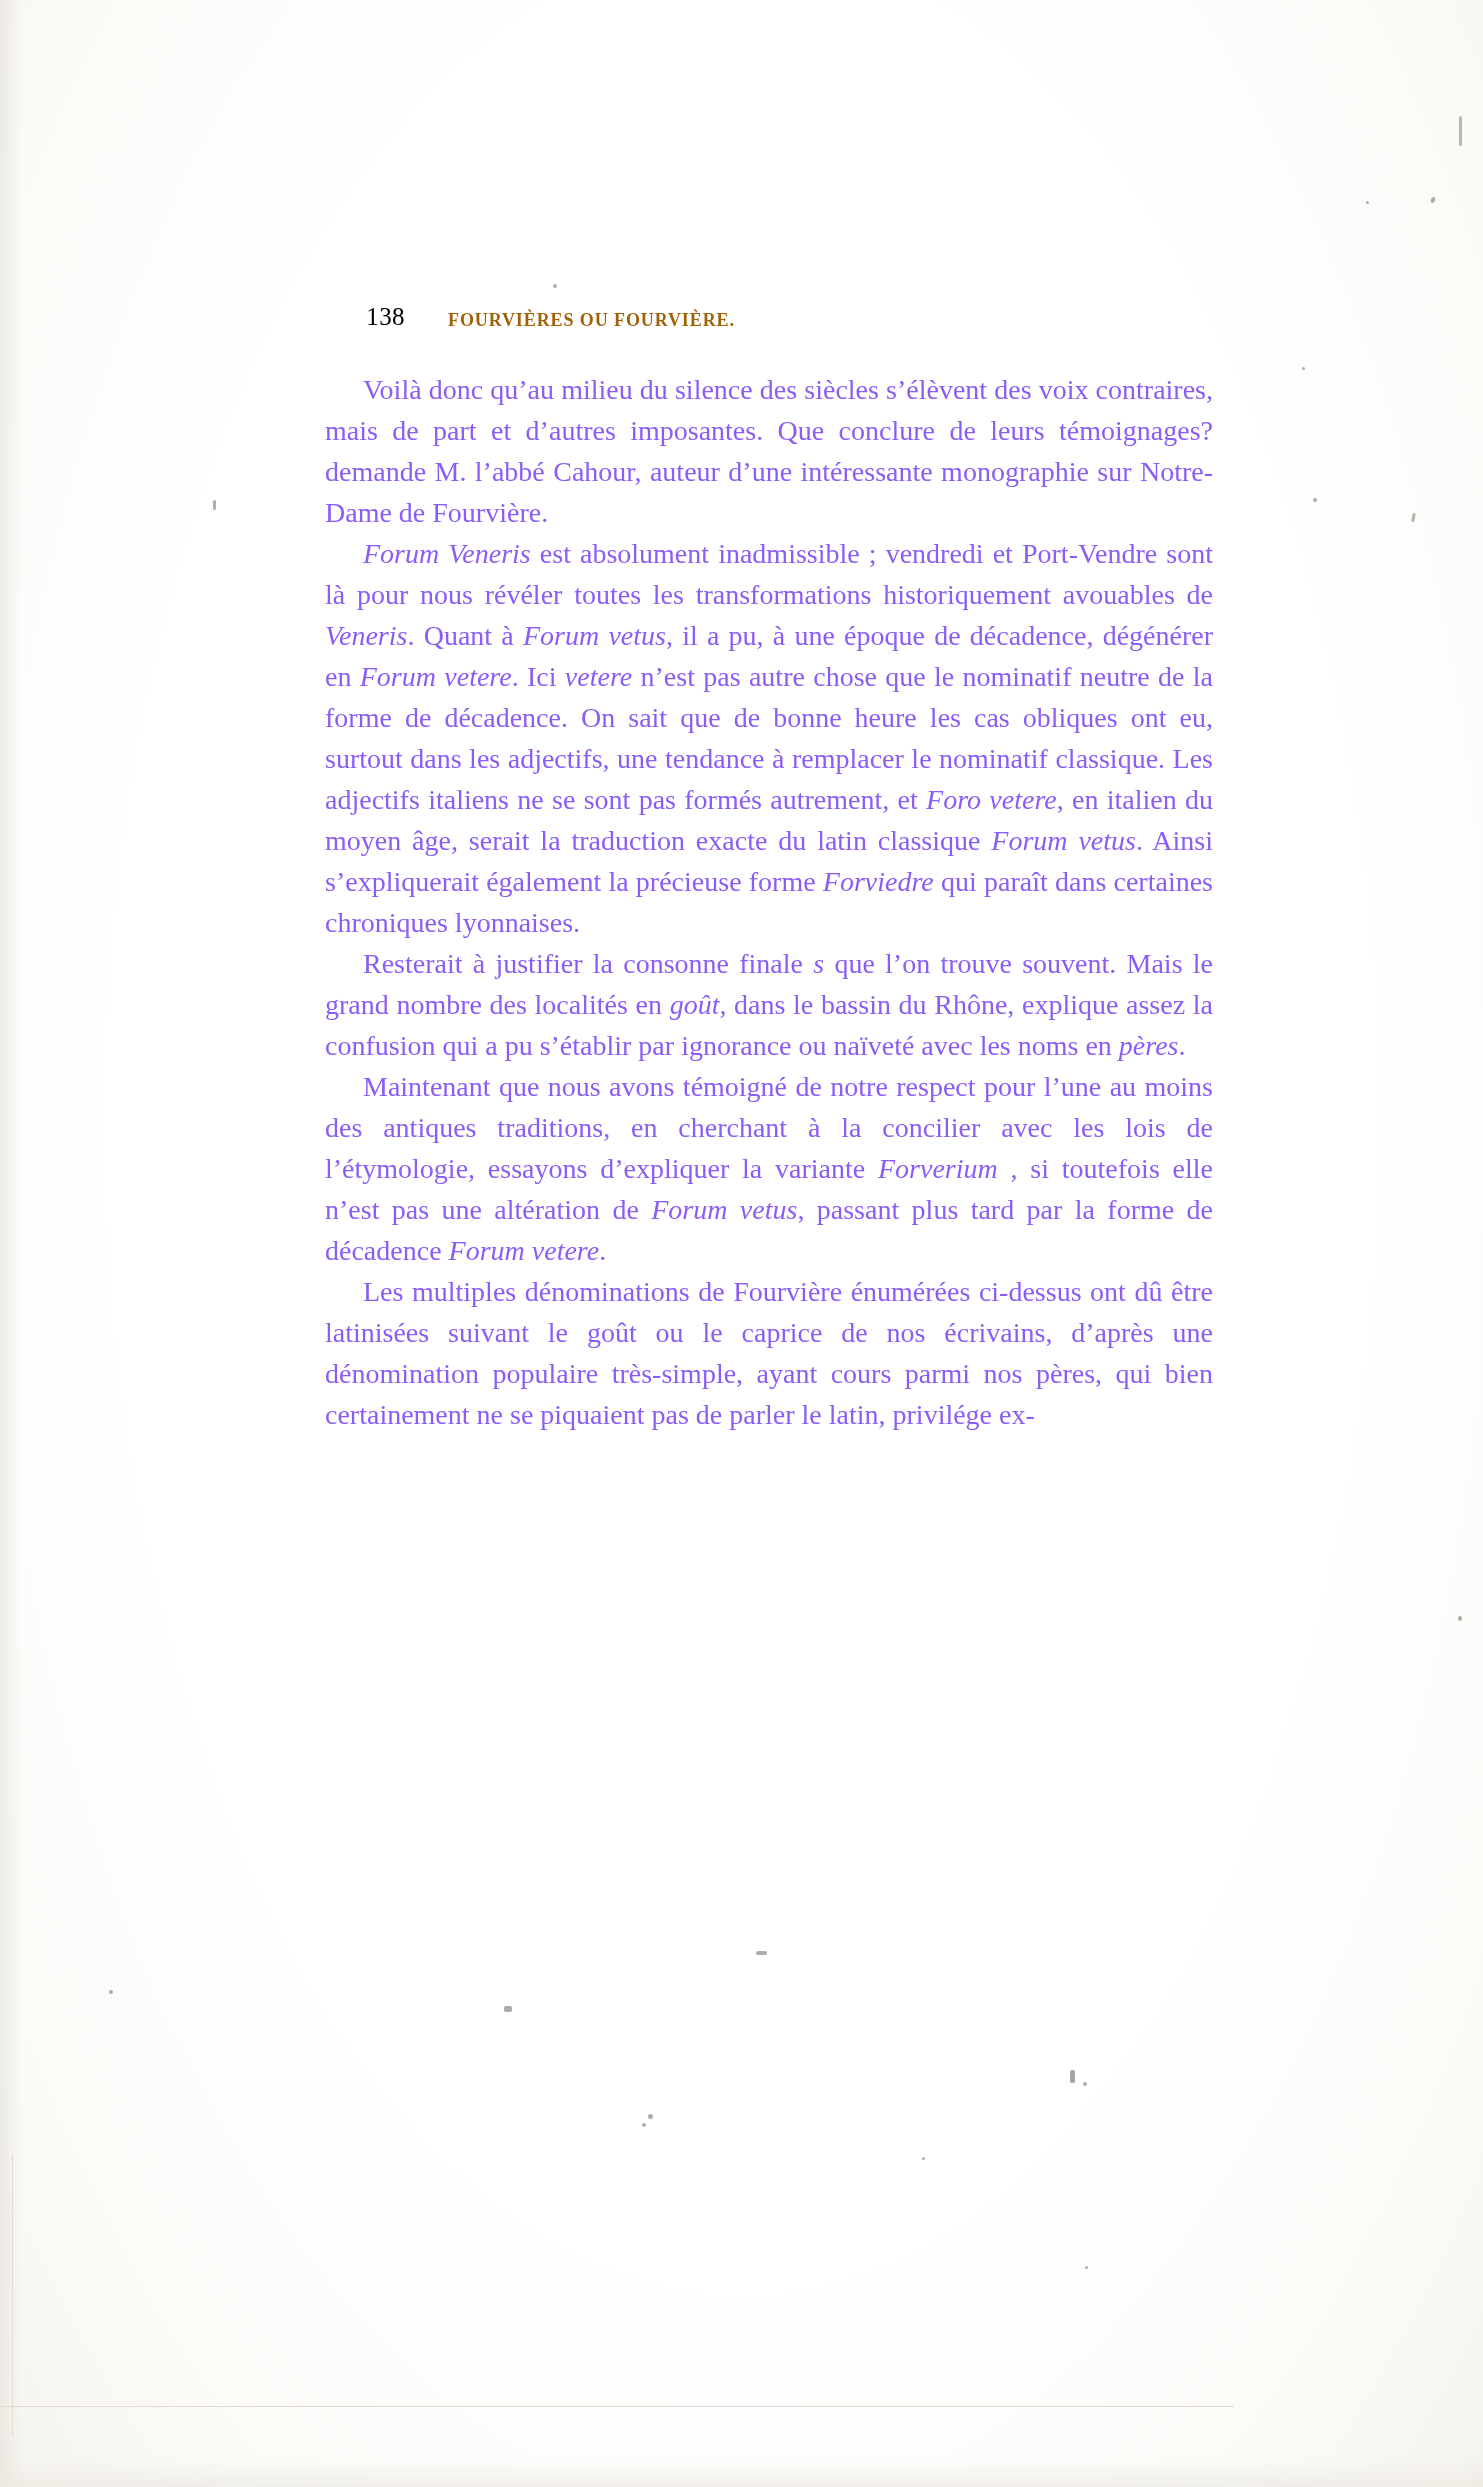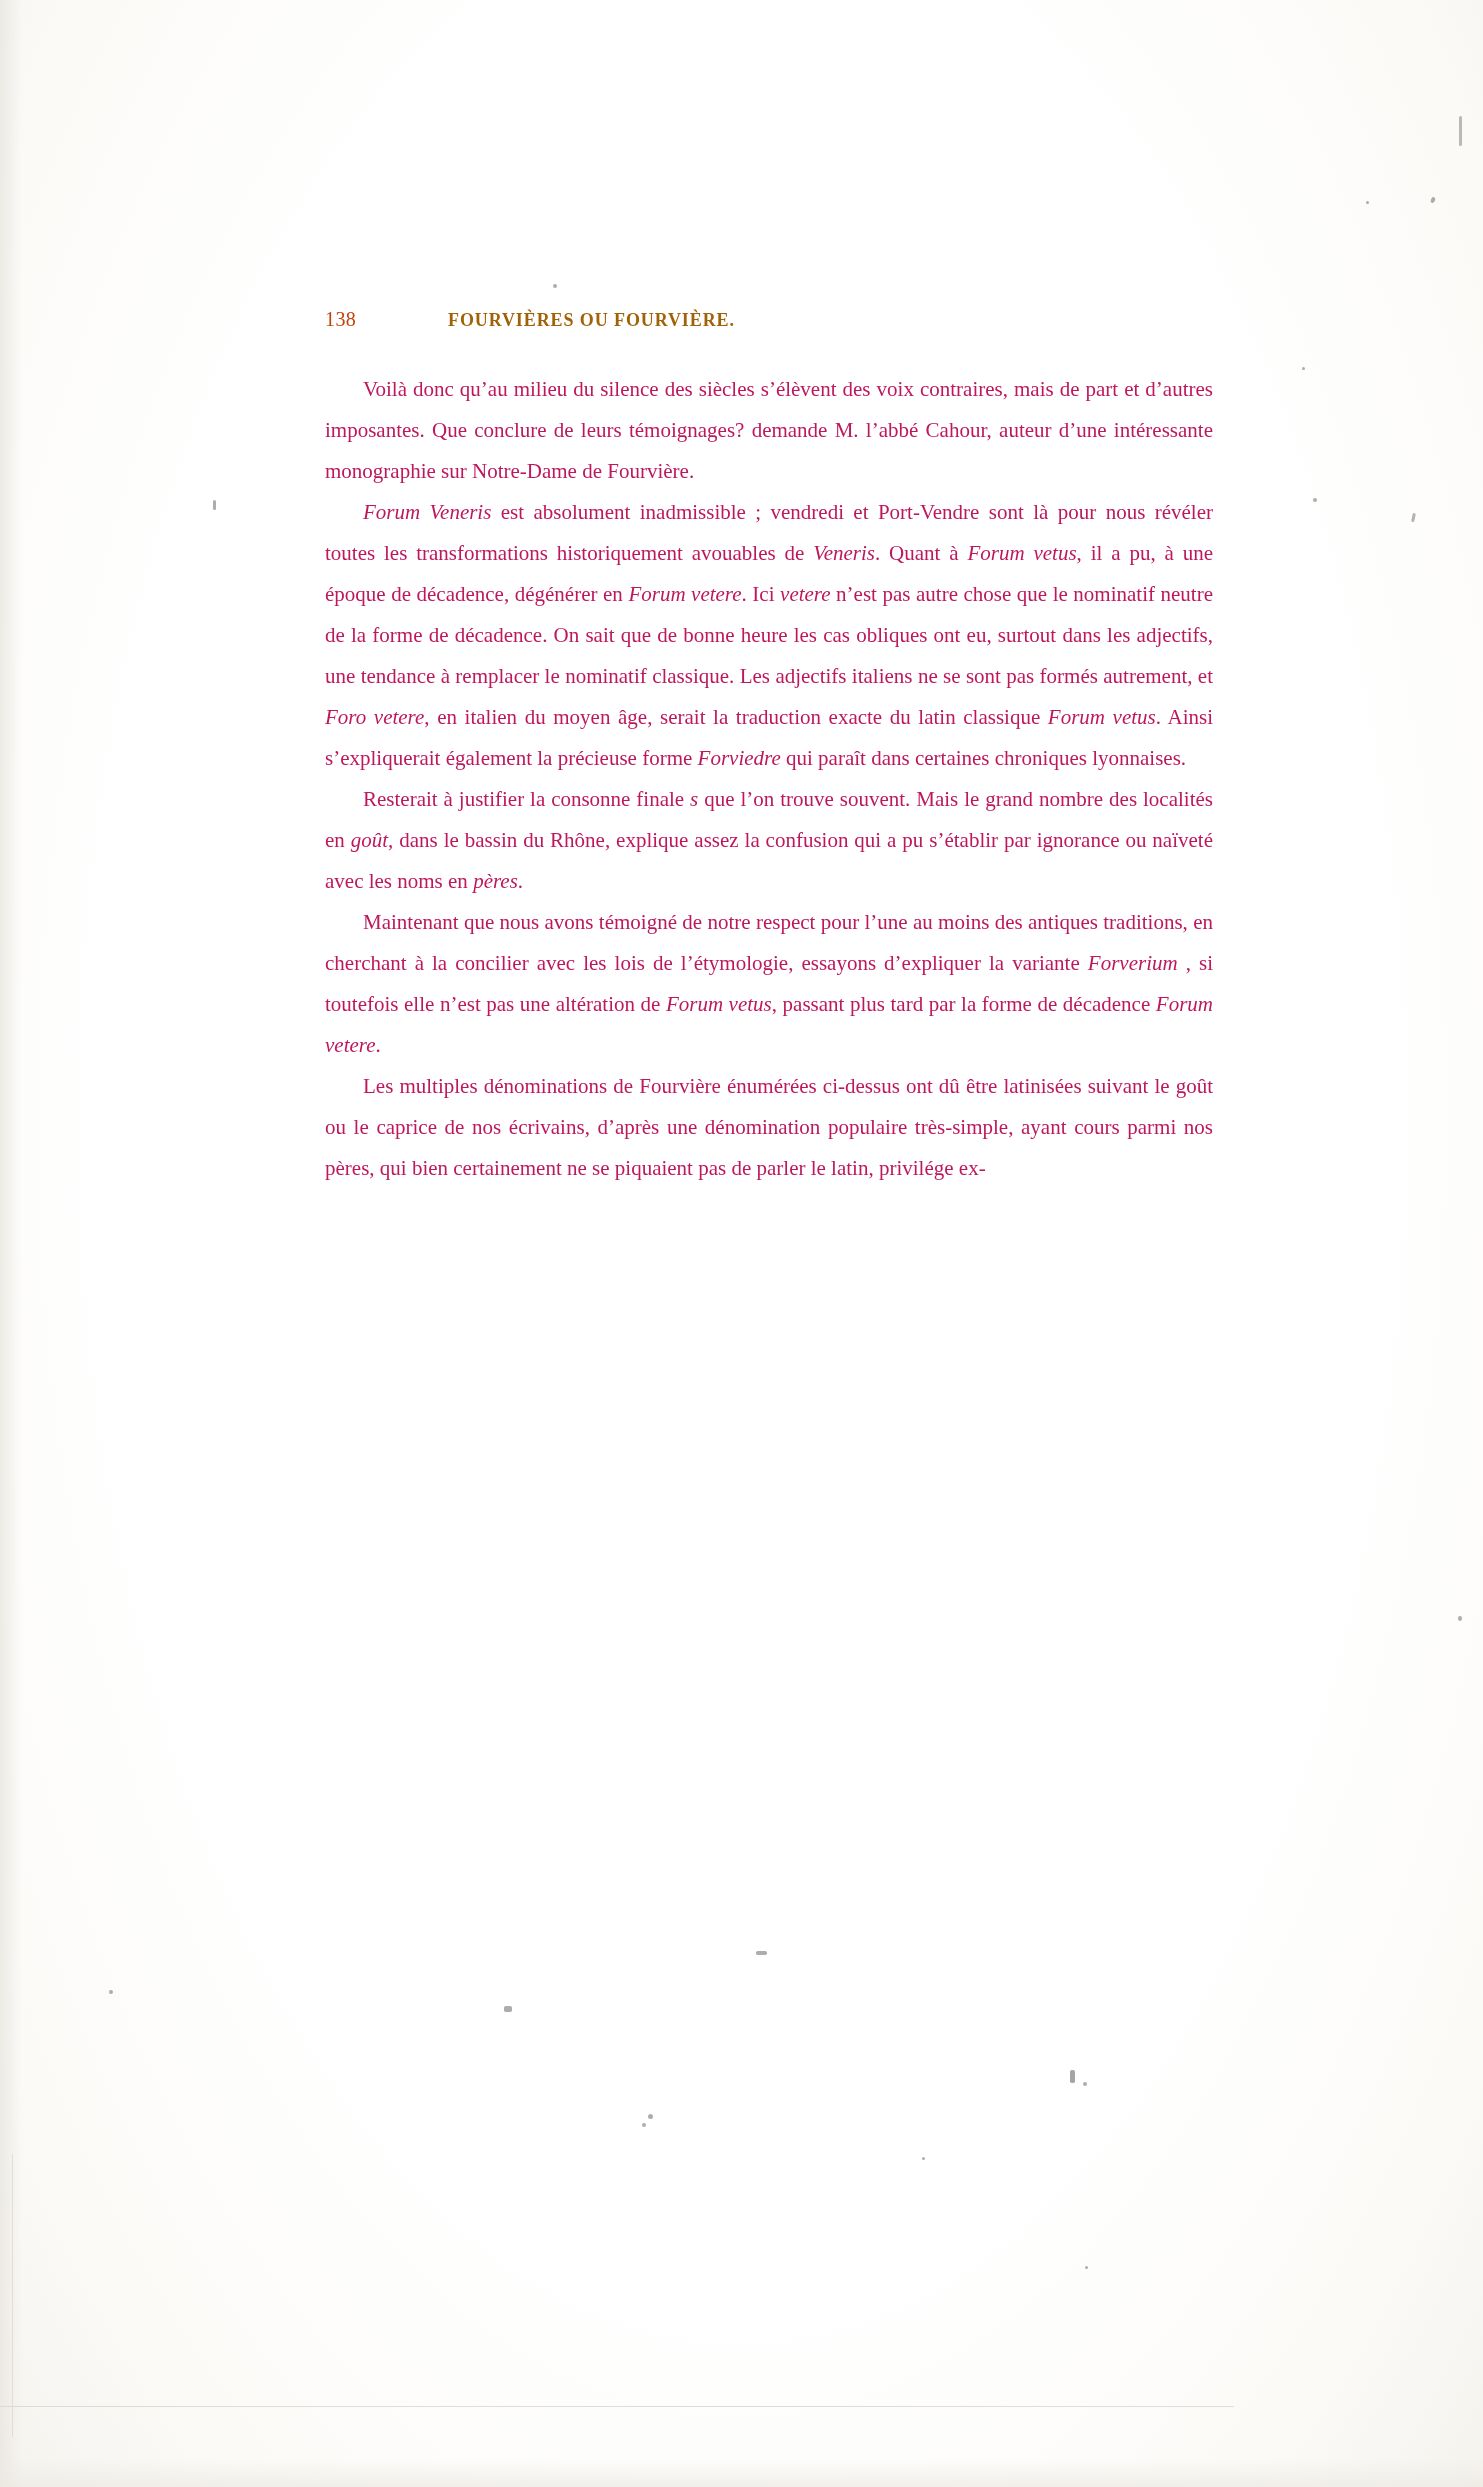--- a/index.html
+++ b/index.html
@@ -62,43 +62,44 @@
   }
 
   
   .headline {
     display: flex;
     align-items: flex-end;
     height: 33px;
     margin-bottom: 38px;
   }
   .folio {
-    font-size: 20px;
+    font-size: 25px;
     letter-spacing: 0.4px;
     width: 80px;
-    color: #c2410c;
+    color: #000000;
+    text-align: right;
   }
   .running-head {
     font-size: 18px;
     font-weight: bold;
     letter-spacing: 0.9px;
     text-transform: uppercase;
     color: #a16207;
     padding-left: 43px;
   }
 
   p.para {
     margin: 0;
-    font-size: 21px;
+    font-size: 28px;
     line-height: 41px;
     text-indent: 38px;
     text-align: justify;
     text-justify: inter-word;
     hyphens: manual;
-    color: #be185d;
+    color: #8b5cf6;
   }
   p.para i, p.para em {
   }
 
   
   p.para + p.para { margin-top: 0; }
 
   
   .speck {
     position: absolute;

